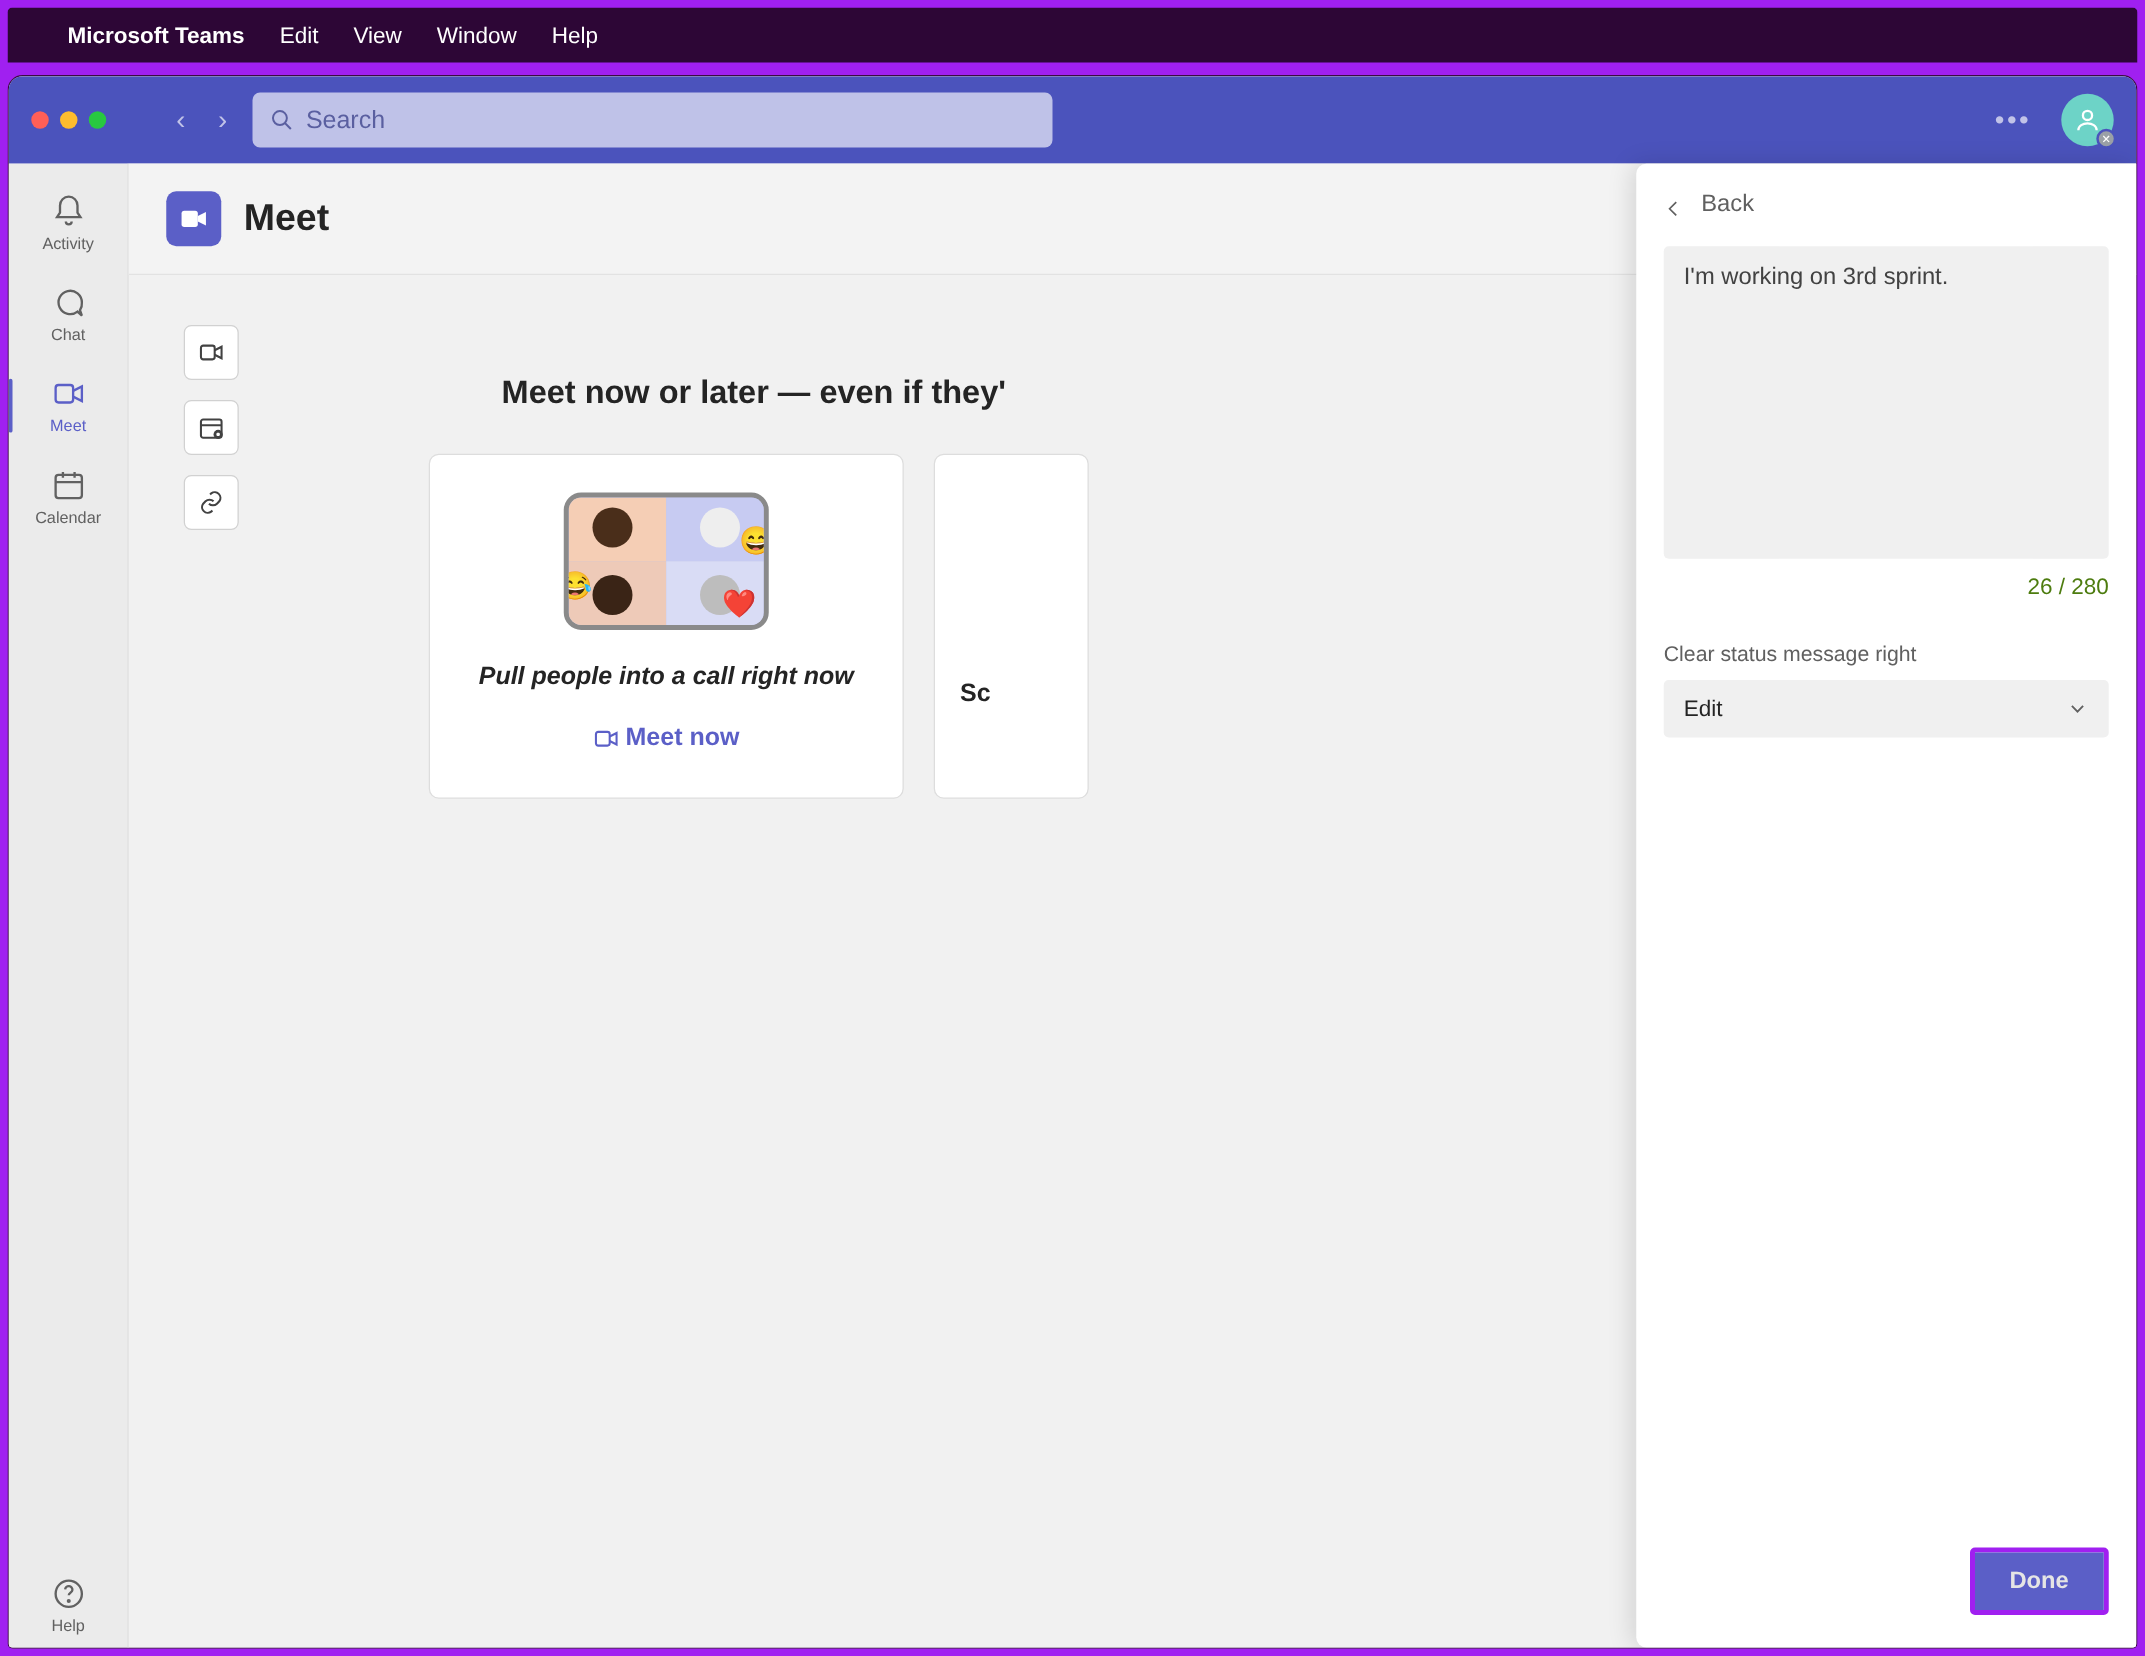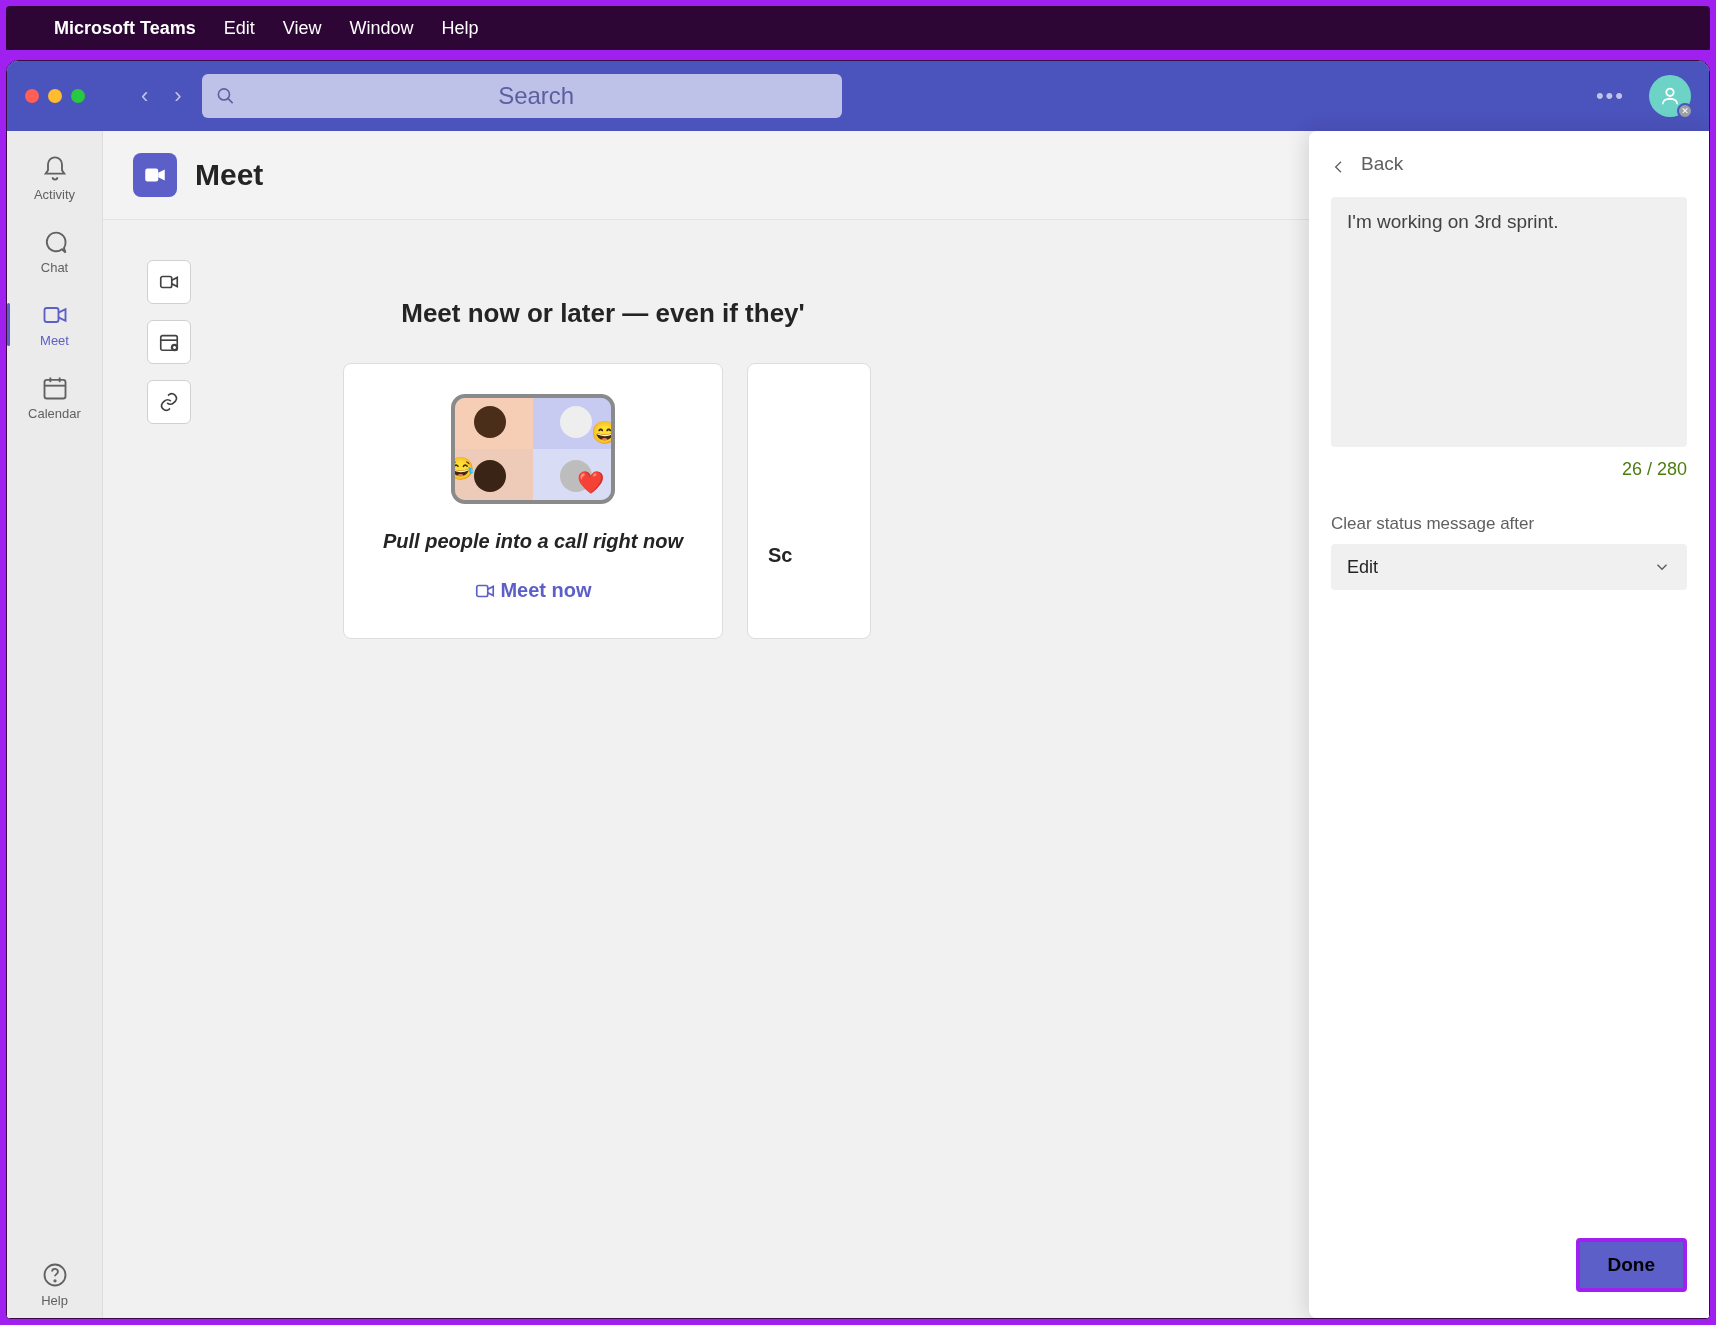--- a/index.html
+++ b/index.html
@@ -17,21 +17,21 @@
   
   .window { flex: 1; background: #f5f5f5; border-radius: 12px 12px 4px 4px; margin: 10px 0 0 0; display: flex; flex-direction: column; overflow: hidden; position: relative; border: 1px solid #3b0a46; }
 
   .titlebar { background: #4b53bc; height: 70px; display: flex; align-items: center; padding: 0 18px; gap: 14px; }
   .traffic { display: flex; gap: 9px; margin-right: 36px; }
   .dot { width: 14px; height: 14px; border-radius: 50%; }
   .dot.r { background:#ff5f57; } .dot.y{background:#febc2e;} .dot.g{background:#28c840;}
   .navarrow { color: #c1c3e8; font-size: 22px; padding: 4px 6px; }
   .searchwrap { flex: 0 0 640px; background: #bfc2e8; border-radius: 6px; height: 44px; display: flex; align-items: center; padding: 0 14px; gap: 10px; }
   .searchwrap svg { width: 20px; height: 20px; stroke:#5a5fa0; }
-  .searchwrap input { border: none; background: transparent; font-size: 24px; color:#5a5fa0; outline: none; width: 100%; text-align: center; }
+  .searchwrap input { border: none; background: transparent; font-size: 20px; color:#5a5fa0; outline: none; width: 100%; }
   .searchwrap input::placeholder { color:#5a5fa0; }
   .spacer { flex: 1; }
   .more-dots { color:#c1c3e8; font-size: 22px; letter-spacing: 2px; padding: 0 10px;}
   .avatar { width: 42px; height: 42px; border-radius: 50%; background:#6dd3c7; position: relative; display:flex; align-items:center; justify-content:center; }
   .avatar svg { width:22px; height:22px; stroke:#fff; fill:none; }
   .avatar .badge { position:absolute; right:-2px; bottom:-2px; width:16px; height:16px; border-radius:50%; background:#9aa0a6; border:2px solid #4b53bc; display:flex; align-items:center; justify-content:center; font-size:9px; color:#fff;}
 
   .body { flex:1; display:flex; background:#f1f1f1; position:relative; }
 
   
@@ -75,21 +75,21 @@
   .panel { position:absolute; top:0; right:0; width: 400px; bottom:0; background:#fff; box-shadow:-4px 0 20px rgba(0,0,0,.12); border-radius:8px 0 0 8px; padding: 22px 22px 26px; display:flex; flex-direction:column;}
   .panel .back { display:flex; align-items:flex-end; gap:14px; color:#606060; font-size:19px; margin-bottom:22px;}
   .panel .back svg{width:16px;height:16px;stroke:#606060;fill:none;stroke-width:2;}
   .panel textarea { width:100%; height: 250px; background:#f0f0f0; border:none; border-radius:4px; padding:14px 16px; font-size:19px; color:#424242; resize:none; outline:none;}
   .panel .counter { text-align:right; font-size:18px; color:#4d7c0f; margin-top:12px;}
   .panel .label { font-size:17px; color:#606060; margin-top:34px; margin-bottom:10px;}
   .panel .select { background:#f0f0f0; border-radius:4px; height:46px; display:flex; align-items:center; justify-content:space-between; padding:0 16px; font-size:18px; color:#242424;}
   .panel .select svg{width:18px;height:18px;stroke:#606060;fill:none;stroke-width:2;}
   .panel .pspace{flex:1;}
   .panel .done-wrap { align-self:flex-end; border:4px solid #a020f0; border-radius:4px; padding:0;}
-  .panel .done { background:#5b5fc7; color:#000000; font-size:19px; font-weight:600; padding:12px 28px; border:none;}
+  .panel .done { background:#5b5fc7; color:#e5e5e5; font-size:19px; font-weight:600; padding:12px 28px; border:none;}
 </style>
 </head>
 <body>
 
 <div class="outer-highlight">
 
   <div class="menubar">
     <span class="apple"></span>
     <span class="appname item">Microsoft Teams</span>
     <span class="item">Edit</span>
@@ -239,21 +239,21 @@
 
         <div class="panel">
           <div class="back">
             <svg viewBox="0 0 24 24">
                 <polyline points="15 4 7 12 15 20"></polyline>
               </svg>
             <span>Back</span>
           </div>
           <textarea style="">I'm working on 3rd sprint.</textarea>
           <div class="counter">26 / 280</div>
-          <div class="label">Clear status message after</div>
+          <div class="label">Clear status message right</div>
           <div class="select">
             <span>Edit</span>
             <svg viewBox="0 0 24 24">
                 <polyline points="6 9 12 15 18 9"></polyline>
               </svg>
           </div>
           <div class="pspace"></div>
           <div class="done-wrap">
             <button class="done">Done</button>
           </div>

